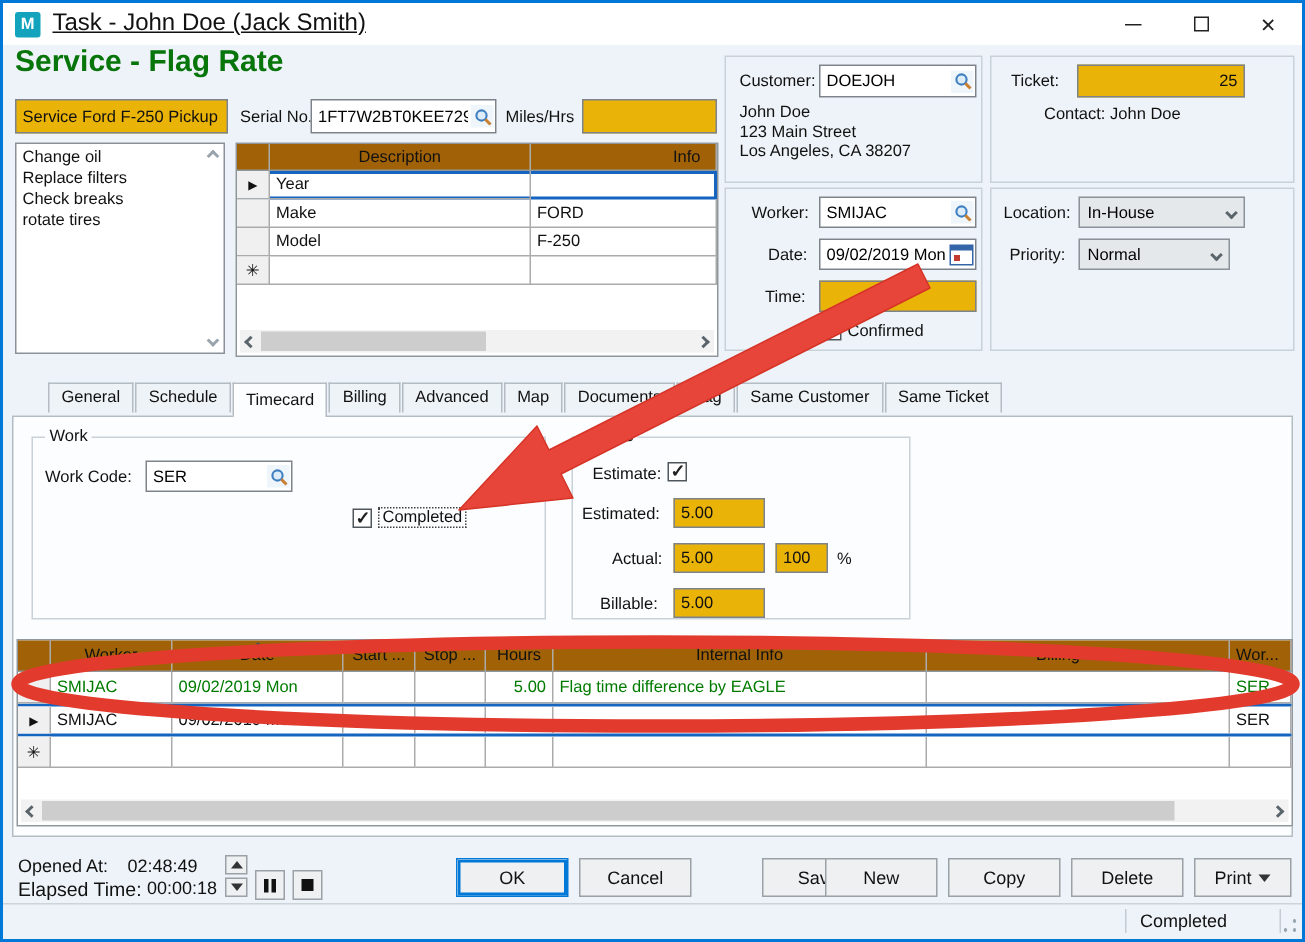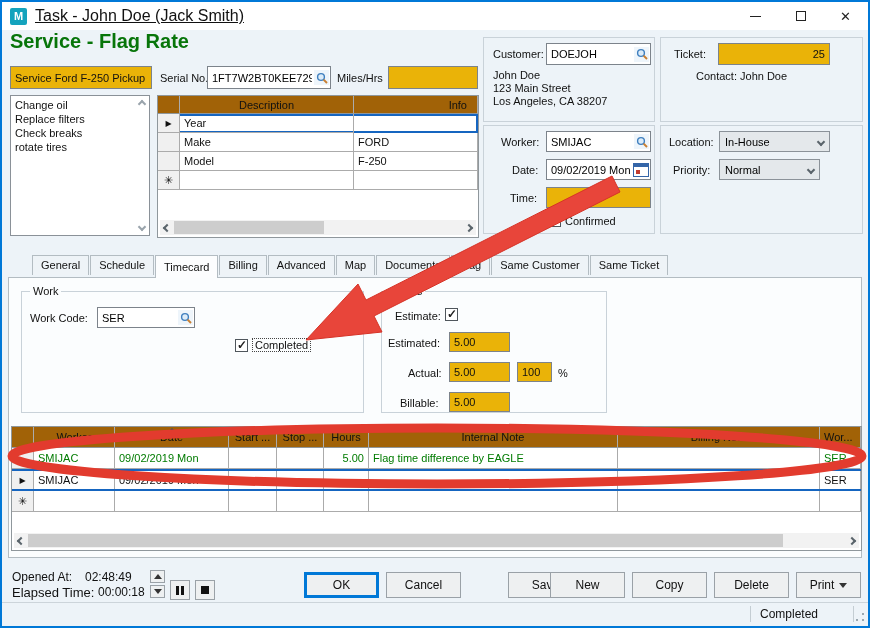--- a/index.html
+++ b/index.html
@@ -322,21 +322,21 @@
       <div class="grow ghead">
         <div class="gcell c0 gsel"></div>
         <div class="gcell c1">Worker</div>
         <div class="gcell c2">
             <span class="sortcaret"></span>
             <span>Date</span>
           </div>
         <div class="gcell c3">Start ...</div>
         <div class="gcell c4">Stop ...</div>
         <div class="gcell c5">Hours</div>
-        <div class="gcell c6">Internal Note</div>
+        <div class="gcell c6">Internal Info</div>
         <div class="gcell c7">Billing Note</div>
         <div class="gcell c8">Wor...</div>
       </div>
       <div class="grow greenrow">
         <div class="gcell c0 gsel"></div>
         <div class="gcell c1">SMIJAC</div>
         <div class="gcell c2">09/02/2019 Mon</div>
         <div class="gcell c3"></div>
         <div class="gcell c4"></div>
         <div class="gcell c5">5.00</div>

